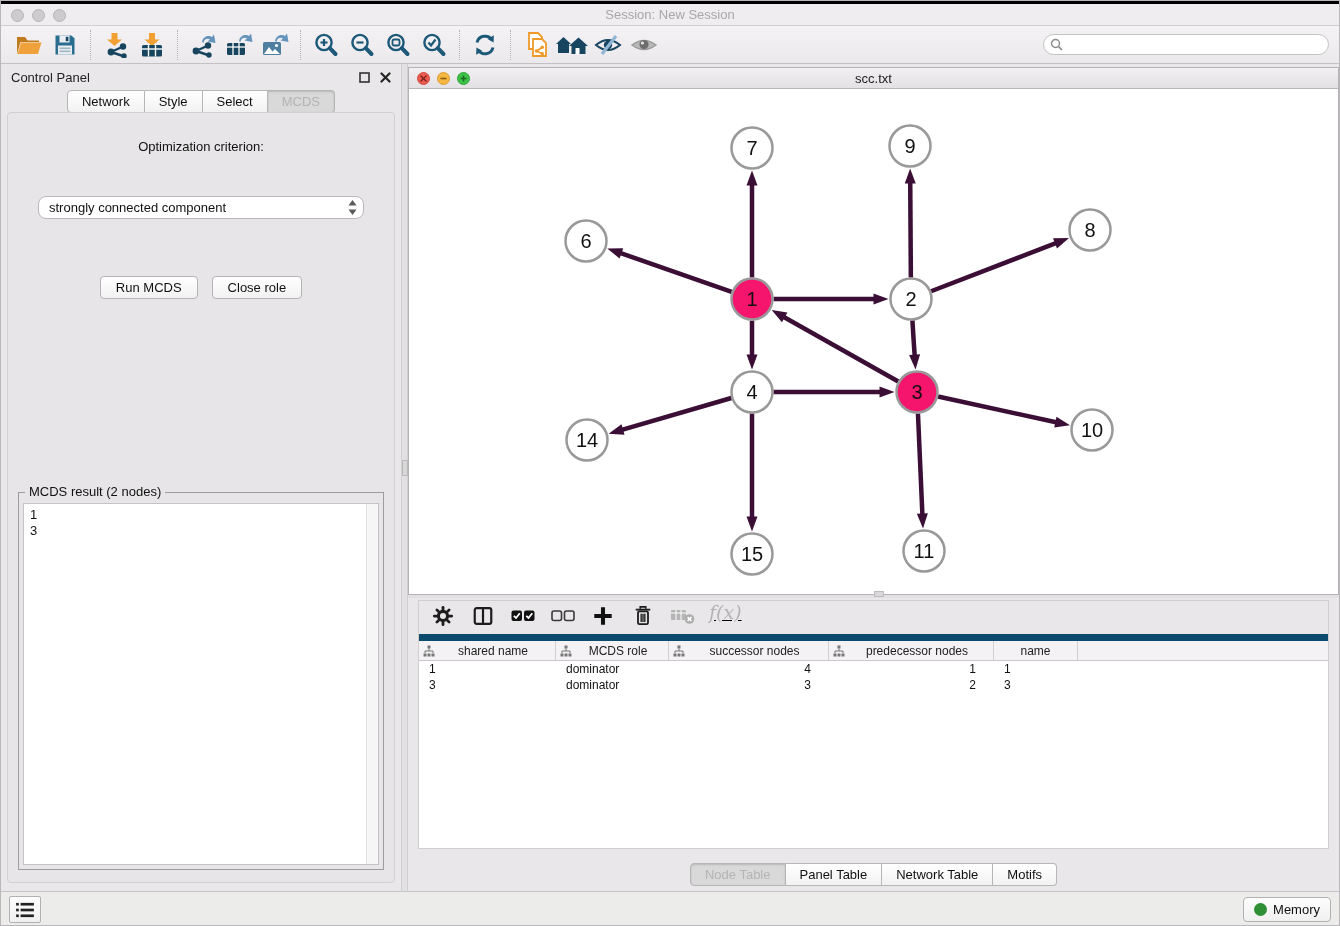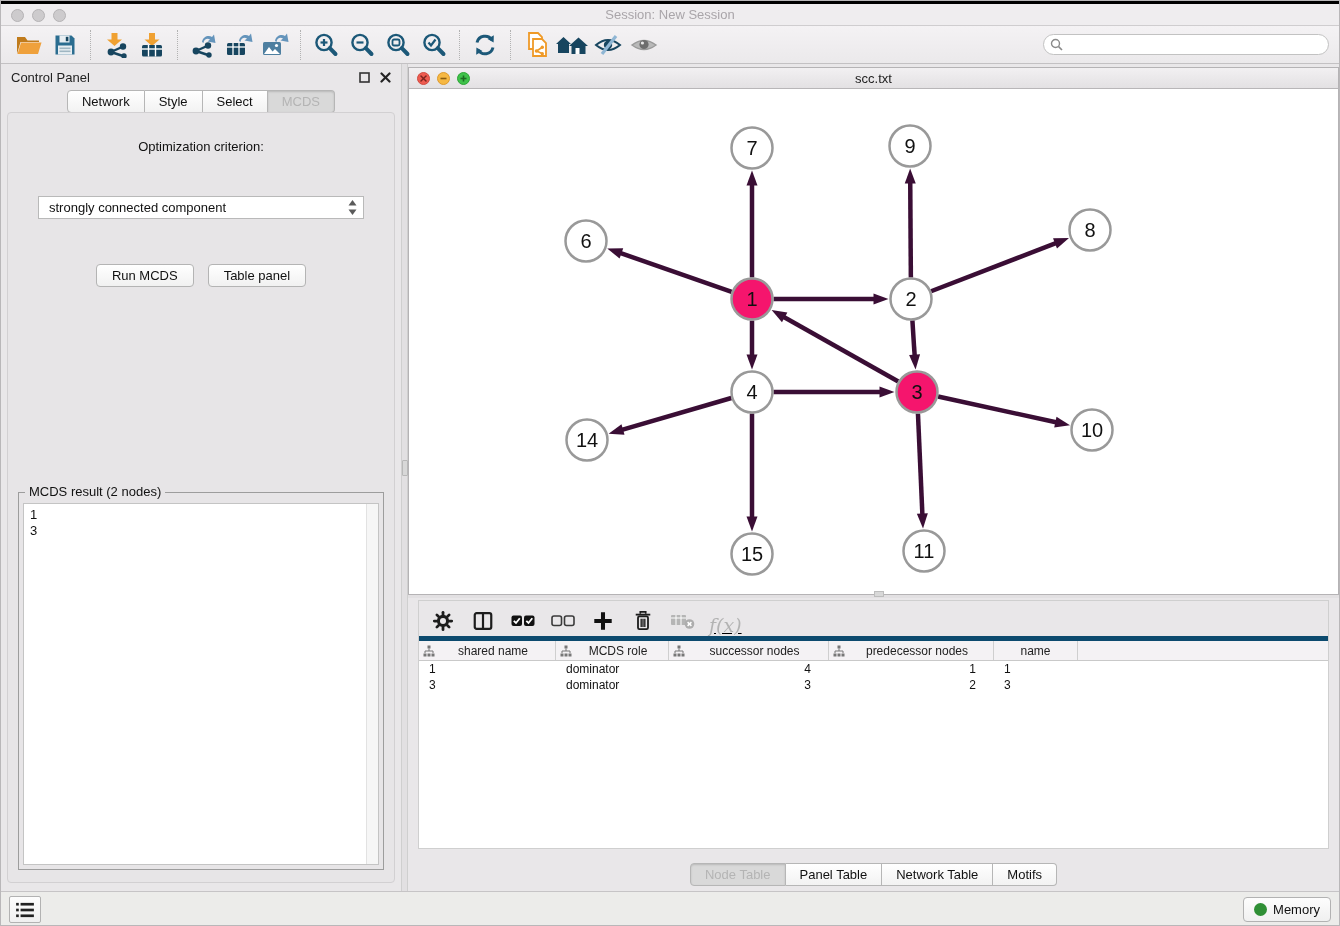--- a/index.html
+++ b/index.html
@@ -41,21 +41,21 @@
   .seg-tab { border:1px solid #b6b6b6; border-left:none; background:linear-gradient(#ffffff,#f2f2f2);
     font-size:13px; color:#111; padding:3px 14px; cursor:default; }
   .seg-tab:first-child { border-left:1px solid #b6b6b6; border-radius:4px 0 0 4px; }
   .seg-tab:last-child { border-radius:0 4px 4px 0; }
   .seg-tab.active { background:#d9d9d9; color:#b4b4b4; box-shadow:inset 0 1px 2px rgba(0,0,0,.15); }
 
   
   #cp-body { flex:1; margin:4px 6px 8px 6px; background:#e7e5e7; border:1px solid #d2d0d2; border-radius:4px;
     margin-top:-1px; display:flex; flex-direction:column; padding:14px 14px 10px 14px;gap:32px; }
   #opt-label { text-align:center; font-size:13px; color:#111; margin-top:12px; }
-  #opt-dropdown { margin:10px 16px 0 16px; height:23px; background:#fff; border:1px solid #b9b9b9; border-radius:0;
+  #opt-dropdown { margin:10px 16px 12px 16px; height:23px; background:#fff; border:1px solid #b9b9b9; border-radius:8px;
     display:flex; align-items:center; font-size:13px; color:#111; padding:0 6px 0 10px; }
   #opt-dropdown .dd-value { flex:1; }
   #cp-buttons { display:flex; justify-content:center; gap:14px; margin-top:13px; }
   .btn { border:1px solid #b4b4b4; border-radius:4px; background:linear-gradient(#ffffff,#f1f1f1);
     font-size:13px; color:#111; padding:3px 15px; }
   #cp-spacer { flex:1; }
   #mcds-group { position:relative; border:1px solid #9d9d9d; height:378px; margin:0 -4px 2px -4px; background:#e7e5e7; }
   #mcds-legend { position:absolute; top:-9px; left:6px; background:#e7e5e7; padding:0 4px; font-size:13px; color:#111; }
   #mcds-textarea { position:absolute; inset:10px 4px 4px 4px; background:#fff; border:1px solid #c4c4c4; display:flex; }
   #mcds-lines { flex:1; font-size:13px; color:#111; padding:3px 6px; white-space:pre; line-height:16px; }
@@ -67,21 +67,21 @@
     position:relative; display:flex; align-items:center; justify-content:center; }
   #net-titlebar .ntitle { font-size:13px; color:#222; }
   #net-lights { position:absolute; left:8px; top:4px; display:flex; gap:7px; }
   #net-canvas { flex:1; position:relative; background:#fff; }
   #h-splitter { height:3px; background:#e2e0e2; position:relative; }
   #h-grip { position:absolute; left:50%; top:-4px; width:10px; height:6px; background:#d8d8d8; border:1px solid #bdbdbd; }
 
   
   #table-panel { flex:1; display:flex; flex-direction:column; background:#e9e7e9; min-height:0; }
   #tp-box { margin:2px 10px 0 10px; flex:1; display:flex; flex-direction:column; border:1px solid #cfcfcf; background:#fff; min-height:0; }
-  #tp-toolbar { height:40px; background:#e9e7e9; border-bottom:5px solid #0c4a6e; display:flex; align-items:flex-end; padding:0 8px; gap:8px;text-decoration:underline; }
+  #tp-toolbar { height:40px; background:#e9e7e9; border-bottom:7px solid #0c4a6e; display:flex; align-items:flex-start; padding:0 8px; gap:8px;text-decoration:underline; }
   .tpbtn { width:32px; height:30px; display:flex; align-items:center; justify-content:center; }
   #fx-label { font-family:"DejaVu Serif", serif; font-style:italic; font-size:19px; color:#b3b3b3; padding-left:2px; }
   #tbl-head { display:flex; height:20px; background:#f4f2f4; border-bottom:1px solid #c9c9c9; }
   .th { display:flex; align-items:center; border-right:1px solid #cfcfcf; font-size:12px; color:#222; padding:0 4px; }
   .th .hlabel { flex:1; text-align:center; }
   #tbl-body { flex:1; background:#fff; overflow:hidden; }
   .tr { display:flex; height:16px; align-items:center; }
   .td { font-size:12px; color:#111; overflow:hidden; white-space:nowrap; }
   #tp-strip { height:8px; }
   #bottom-tabs-wrap { height:34px; display:flex; align-items:center; justify-content:center; }
@@ -301,21 +301,21 @@
         <span class="dd-value">strongly connected component</span>
         <span>
           <svg width="9" height="15" viewBox="0 0 9 15">
               <polygon points="4.5,0 8.5,5.5 0.5,5.5" fill="#5a5a5a"></polygon>
               <polygon points="4.5,15 8.5,9.5 0.5,9.5" fill="#5a5a5a"></polygon>
             </svg>
         </span>
       </div>
       <div id="cp-buttons">
         <button class="btn">Run MCDS</button>
-        <button class="btn">Table panel</button>
+        <button class="btn">Close role</button>
       </div>
       <div id="cp-spacer"></div>
       <div id="mcds-group">
         <span id="mcds-legend">MCDS result (2 nodes)</span>
         <div id="mcds-textarea">
           <div id="mcds-lines">1
 3</div>
           <div id="mcds-scroll"></div>
         </div>
       </div>

